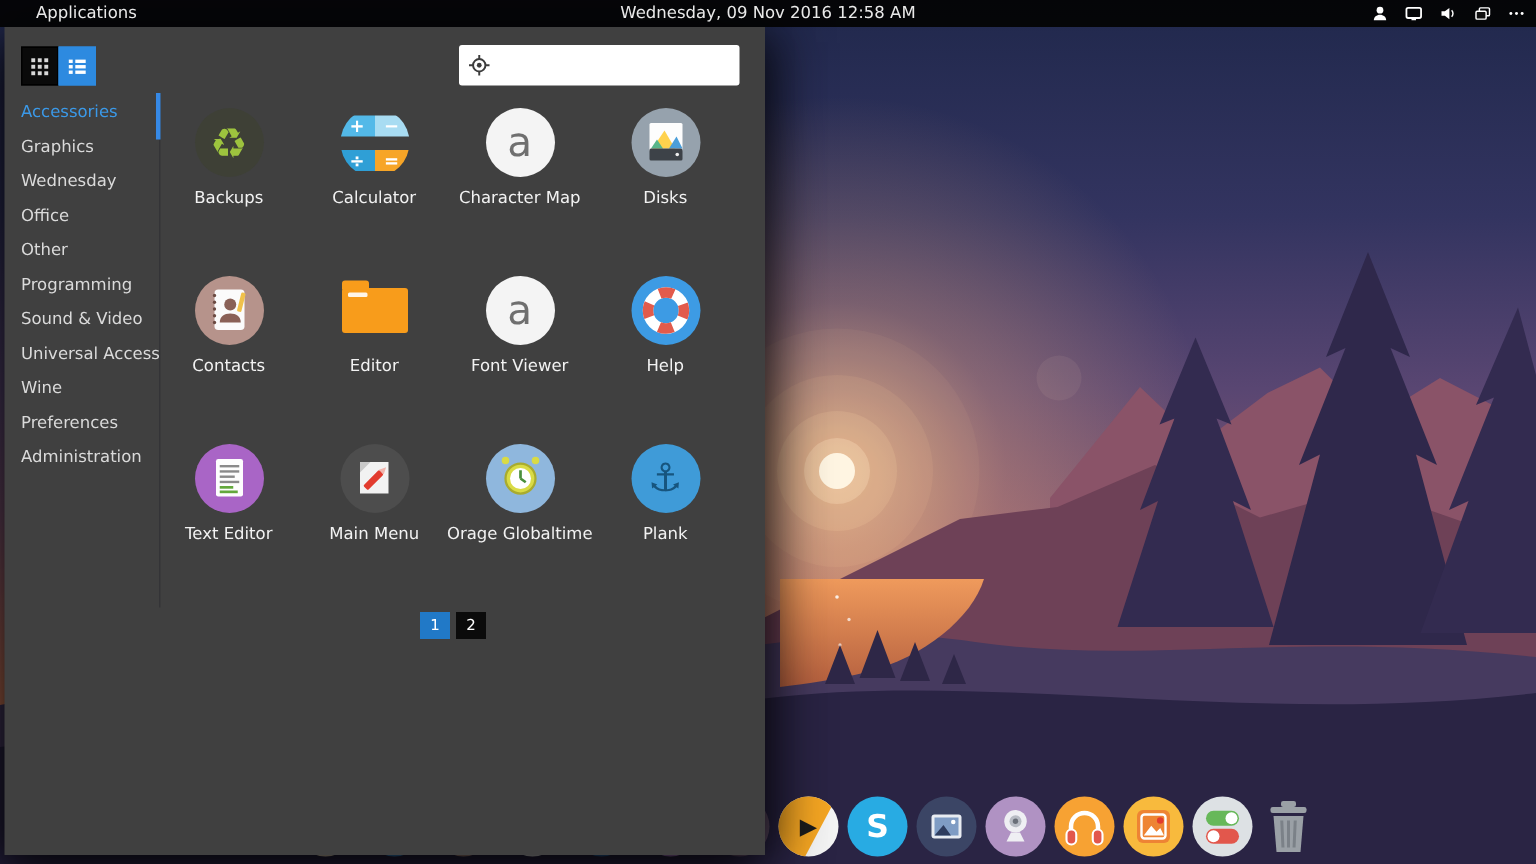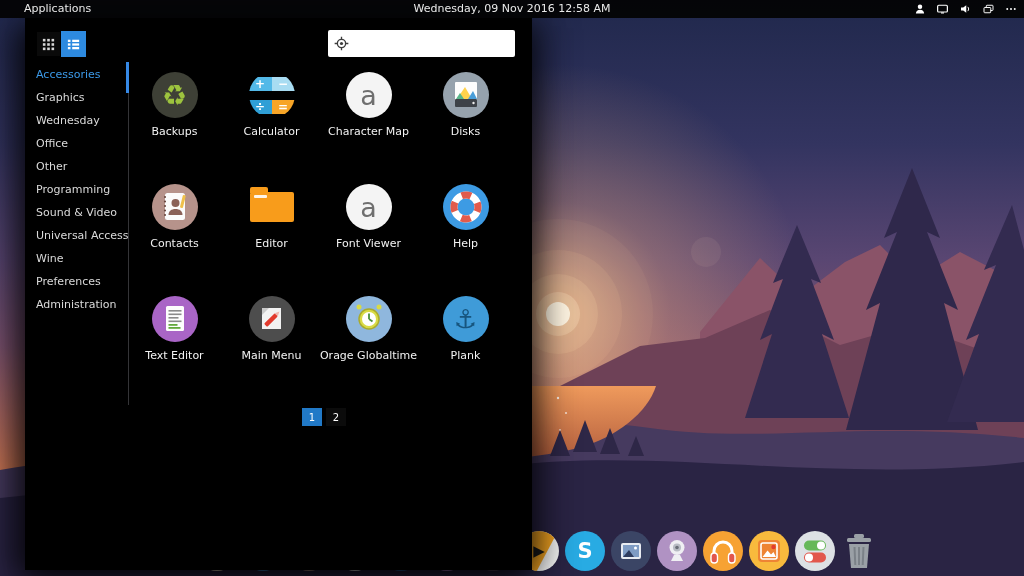--- a/index.html
+++ b/index.html
@@ -7,21 +7,21 @@
        font-family:"DejaVu Sans","Liberation Sans",sans-serif;background:#1a1c33}
   .wall{position:absolute;inset:0;z-index:0}
   
   .panel{position:absolute;top:0;left:0;right:0;height:18px;background:rgba(3,3,3,.93);
          color:#e9e9e9;font-size:11px;display:flex;align-items:center;z-index:40}
   .p-left{position:absolute;left:24px;top:0;line-height:18px;cursor:pointer}
   .p-center{margin:0 auto;line-height:18px;cursor:pointer}
   .p-right{position:absolute;right:7px;top:0;height:18px;display:flex;gap:10px;align-items:center}
   .p-right svg{display:block}
   
-  .menu{position:absolute;left:25px;top:18px;width:507px;height:552px;background:#000000;
+  .menu{position:absolute;left:3px;top:18px;width:507px;height:552px;background:#404040;
         box-shadow:0 10px 28px rgba(0,0,0,.65), 16px 0 30px rgba(0,0,0,.35), -16px 8px 30px rgba(0,0,0,.5);z-index:30}
   .vt{position:absolute;left:11px;top:13px;display:flex}
   .vbtn{width:23px;height:24px;display:flex;align-items:center;justify-content:center;
         background:#0a0a0a;border:1px solid #000;cursor:pointer}
   .vbtn.sel{background:#2d8ae0;border-color:#2d8ae0}
   .search{position:absolute;left:303px;top:12px;width:187px;height:27px;background:#fff;
           border-radius:2px;display:flex;align-items:center;padding:0 6px;box-sizing:border-box}
   .search input{border:0;outline:0;background:transparent;flex:1;font-size:11px;min-width:0}
   .cats{position:absolute;left:0;top:45px;width:100px}
   .cat{height:23px;line-height:23px;padding-left:11px;font-size:11px;color:#dadada;

